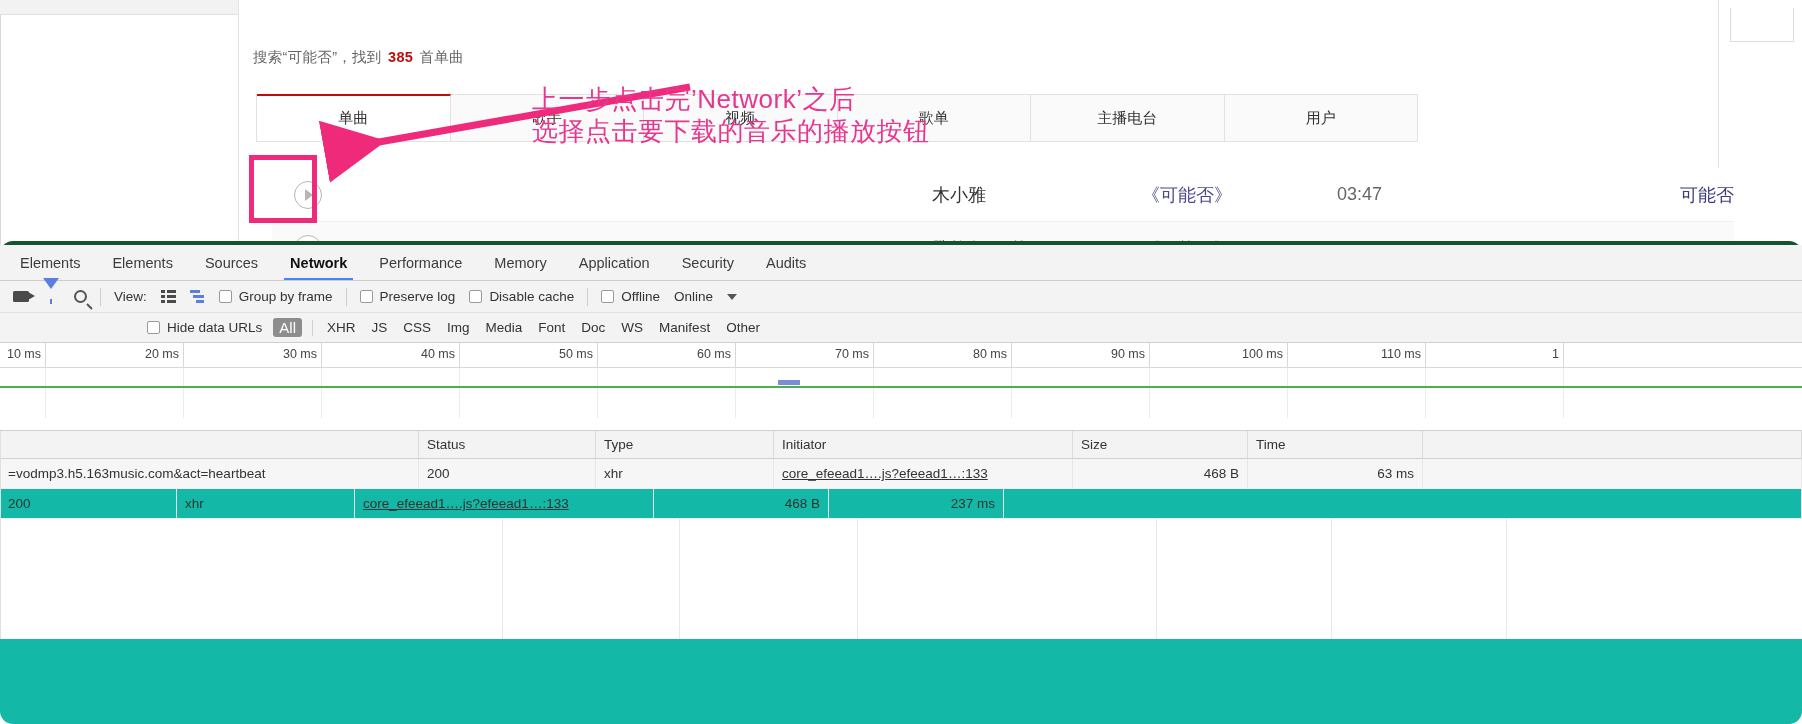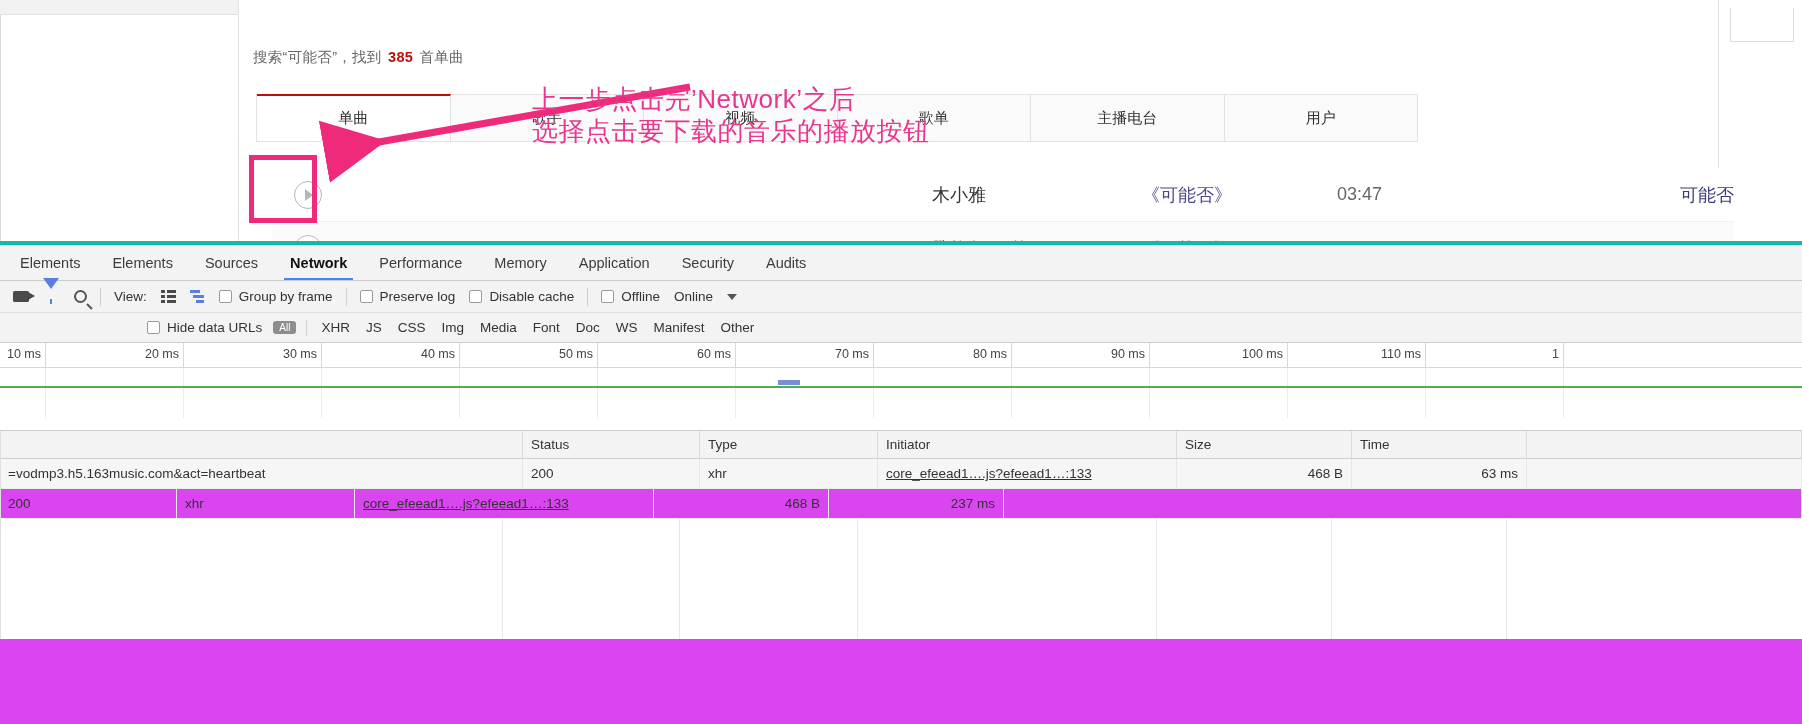--- a/index.html
+++ b/index.html
@@ -123,23 +123,23 @@
     white-space: nowrap; letter-spacing: .5px;
   }
   .anno-box {
     position: absolute; left: 249px; top: 155px; width: 68px; height: 68px;
     border: 5px solid #ef2a7b;
   }
 
   
   .devtools {
     position: absolute; left: 0; top: 241px; width: 1802px; height: 483px;
-    background: #d946ef;
-    border-top: 4px solid #14b8a6;
-    font-size: 13.5px; color: #303030;
+    background: #14b8a6;
+    border-top: 4px solid #14532d;
+    font-size: 13.5px; color: #303030; border-radius: 13px;
   }
   .dt-tabbar {
     height: 36px; background: #f3f3f3;
     display: flex; align-items: stretch;
     border-bottom: 1px solid #cdcdcd;
     padding-left: 4px;
   }
   .dt-tab {
     display: flex; align-items: center; padding: 0 16px;
     font-size: 14.5px; color: #3c3c3c; position: relative; white-space: nowrap;
@@ -178,21 +178,21 @@
 
   .dt-filterbar {
     height: 30px; background: #f3f3f3;
     display: flex; align-items: center;
     border-bottom: 1px solid #cfcfcf;
     padding-left: 140px;
   }
   .ftype { padding: 0 8px; font-size: 13.5px; color: #333; white-space: nowrap;}
   .ftype.sel {
     background: #8d8d8d; color: #fff; border-radius: 3px;
-    padding: 1px 6px; margin: 0 4px; font-size: 10px;
+    padding: 1px 6px; margin: 0 4px; font-size: 15px;
   }
   .fsep { width: 1px; height: 16px; background: #cfcfcf; margin: 0 6px; }
 
   
   .dt-overview {
     height: 88px; background: #fff; position: relative;
     border-bottom: 1px solid #cfcfcf;
   }
   .ov-ruler { height: 25px; position: relative; border-bottom: 1px solid #d8d8d8; }
   .ov-tick {
@@ -216,21 +216,21 @@
     border-bottom: 1px solid #d0d0d0; font-size: 13.5px; color: #333;
   }
   .dt-thead .th { display:flex; align-items:center; border-right: 1px solid #dcdcdc; padding: 0 8px; }
   .dt-row {
     display: flex; height: 30px; font-size: 13.5px; color: #333;
     border-bottom: 1px solid #eee;
   }
   .dt-row.alt { background: #f6f6f6; }
   .dt-row .td { display:flex; align-items:center; border-right: 1px solid #e8e8e8; padding: 0 8px; overflow: hidden; white-space: nowrap; }
   .td.right { justify-content: flex-end; }
-  .c-name { width: 523px; }
+  .c-name { width: 419px; }
   .c-status { width: 177px; }
   .c-type { width: 178px; }
   .c-init { width: 299px; }
   .c-size { width: 175px; }
   .c-time { width: 175px; }
   .c-wf { flex: 1 1 auto; border-right: none; }
   .init-link { color: #333; text-decoration: underline; }
   .dt-body-fill { height: 120px; background: #fff; }
   .dt-table-wrap { position: relative; }
   .table-left-edge { position:absolute; left:0; top:0; bottom:0; width:1px; background:#e0e0e0; }

